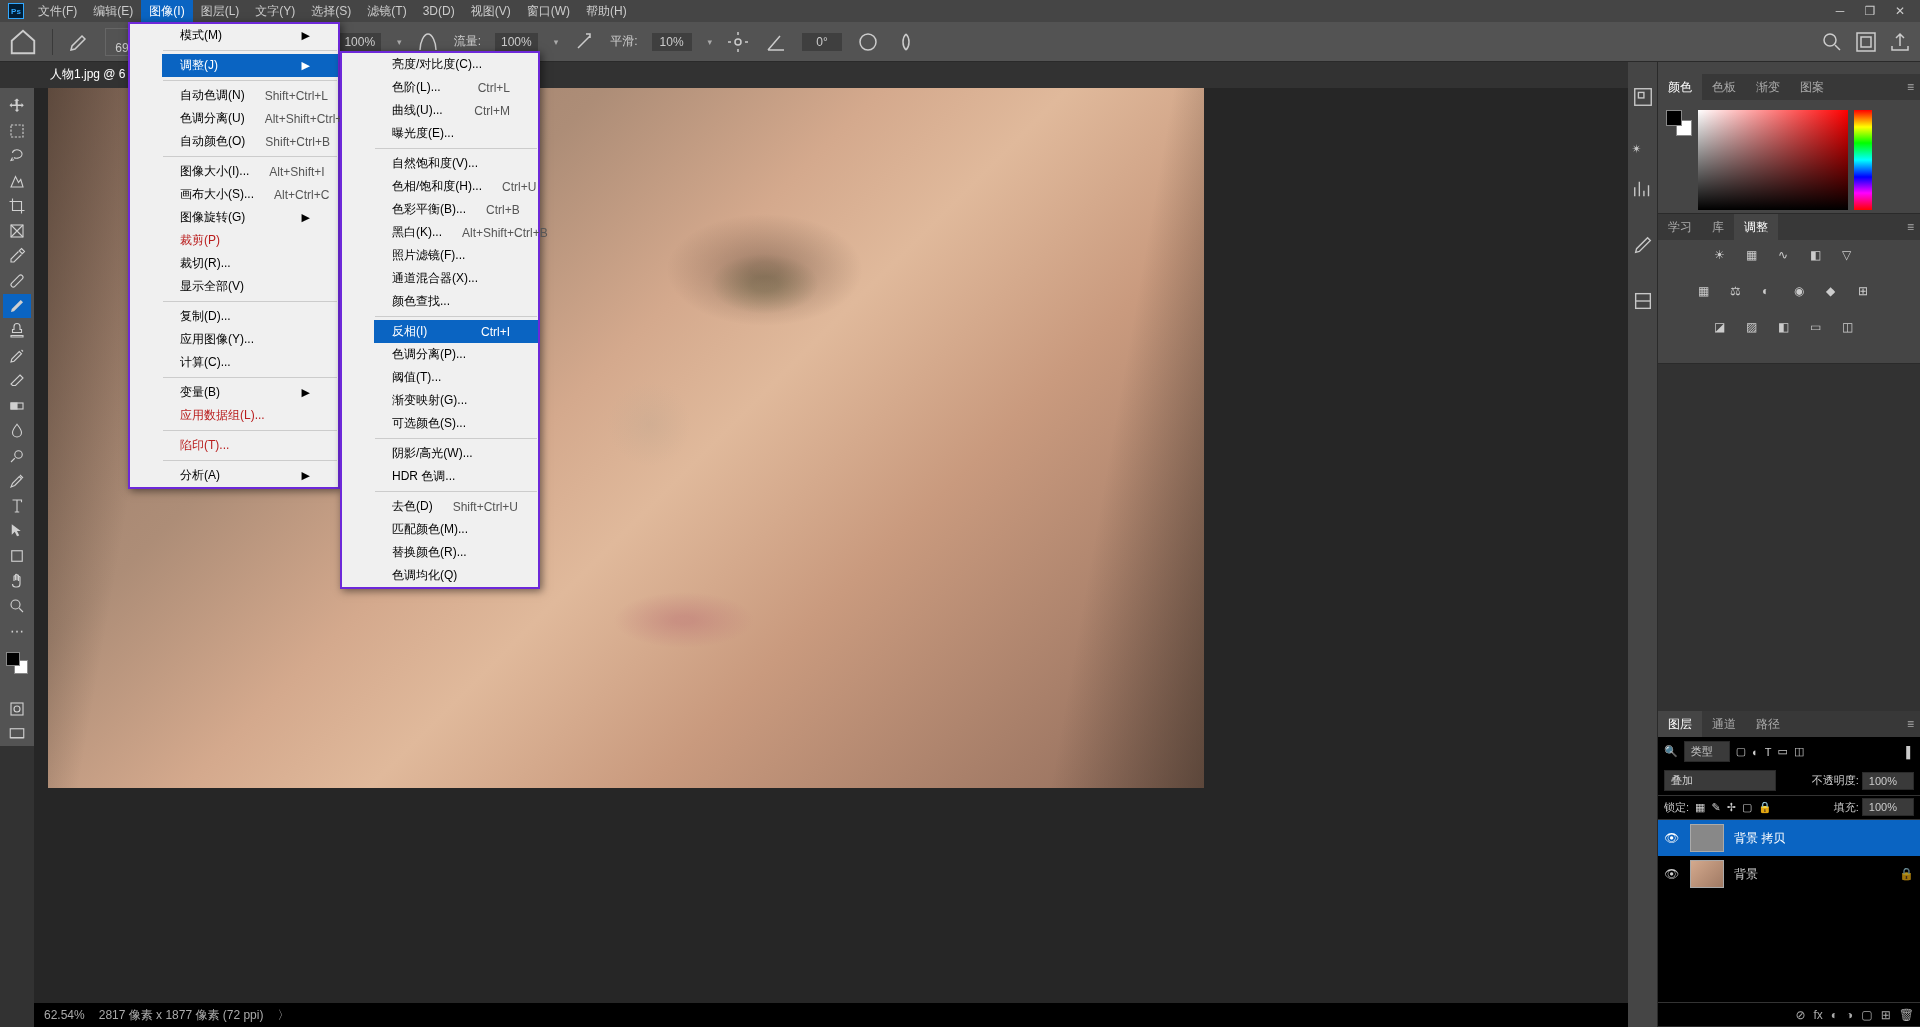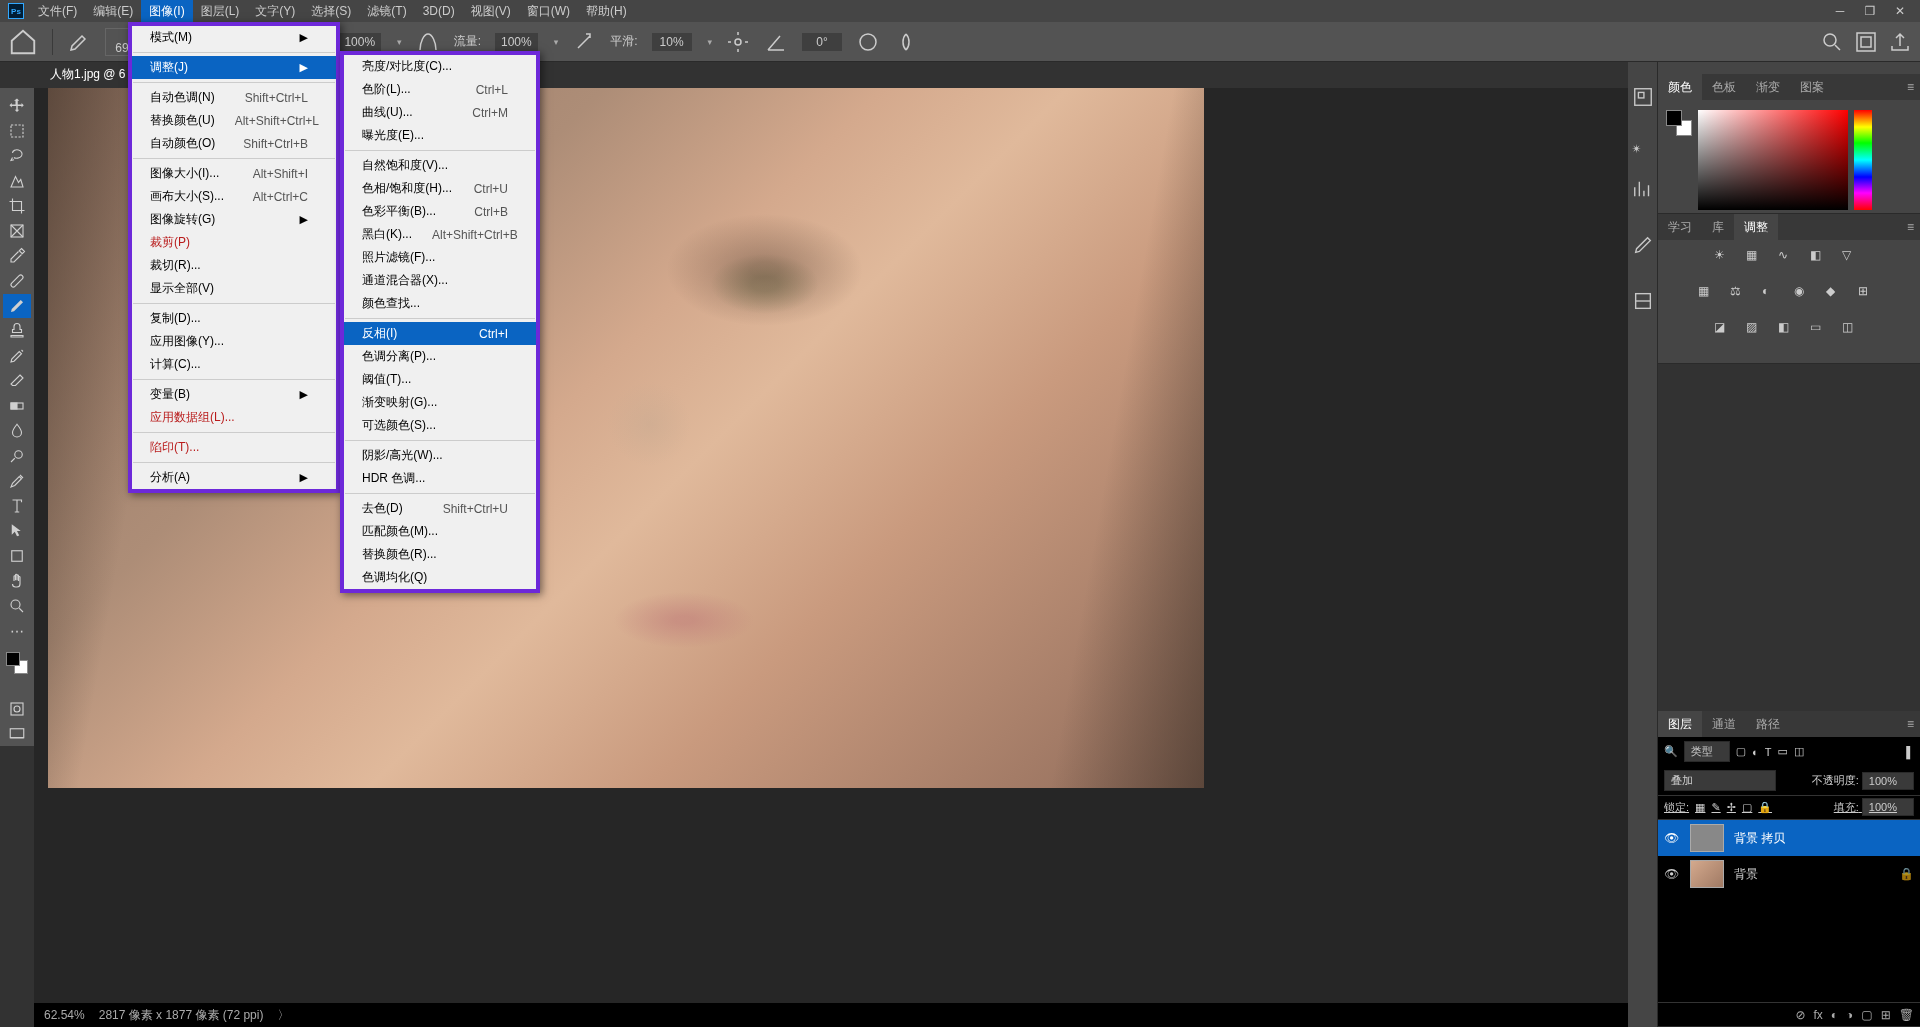--- a/index.html
+++ b/index.html
@@ -13,21 +13,21 @@
 .win-btn { width: 20px; height: 14px; display: flex; align-items: center; justify-content: center; color: #ccc; }
 
 .optionbar { background: #535353; height: 40px; display: flex; align-items: center; padding: 0 8px; gap: 14px; border-bottom: 1px solid #2a2a2a; position: relative; }
 .home-icon { width: 30px; height: 30px; display: flex; align-items: center; justify-content: center; }
 .tool-icon { width: 24px; height: 24px; }
 .opt-label { color: #ccc; }
 .opt-value { background: #3f3f3f; padding: 2px 6px; min-width: 40px; display: inline-block; text-align: center; }
 .dropdown-arrow { margin-left: 2px; font-size: 9px; color: #aaa; }
 .separator { width: 1px; height: 26px; background: #3a3a3a; }
 
-.dropdown-menu { position: absolute; background: #f0f0f0; color: #000; border: 4px solid #6d28d9; box-shadow: 2px 2px 8px rgba(0,0,0,0.5); z-index: 1000; min-width: 200px; font-family: "Microsoft YaHei", sans-serif; }
+.dropdown-menu { position: absolute; background: #f0f0f0; color: #000; border: 2px solid #6d28d9; box-shadow: 2px 2px 8px rgba(0,0,0,0.5); z-index: 1000; min-width: 200px; font-family: "Microsoft YaHei", sans-serif; padding-left: 32px; }
 .dropdown-menu .mi { padding: 3px 28px 3px 18px; display: flex; align-items: center; justify-content: space-between; white-space: nowrap; }
 .dropdown-menu .mi:hover, .dropdown-menu .mi.hl { background: #0a64c2; color: #fff; }
 .dropdown-menu .mi.disabled { color: #b91c1c; }
 .dropdown-menu .sep { border-top: 1px solid #ccc; margin: 3px 1px; }
 .dropdown-menu .arrow { font-size: 11px; }
 .shortcut { color: #555; margin-left: 20px; }
 .mi.hl .shortcut { color: #fff; }
 
 .doc-tab-bar { background: #323232; height: 26px; display: flex; align-items: flex-end; padding-left: 38px; }
 .doc-tab { background: #323232; padding: 5px 12px; color: #fff; font-size: 12px; border-top: 1px solid #555; }
@@ -70,21 +70,21 @@
 .adjust-panel { height: 150px; }
 .adj-row { display: flex; gap: 10px; padding: 8px 16px; justify-content: center; }
 .adj-ic { width: 22px; height: 20px; color: #ccc; }
 
 .props-spacer { flex: 1; min-height: 140px; background: #323232; }
 
 .layers-panel { background: #000000; }
 .layers-controls { padding: 4px 6px; display: flex; align-items: center; gap: 6px; font-size: 11px; }
 .layers-controls .field { display: flex; align-items: center; gap: 3px; }
 .dd { background: #3a3a3a; padding: 2px 16px 2px 6px; border: 1px solid #2a2a2a; position: relative; }
-.lock-row { padding: 4px 6px; display: flex; align-items: center; gap: 6px; border-top: 1px solid #333; border-bottom: 1px solid #333; font-size: 11px; text-decoration: underline; }
+.lock-row { padding: 4px 6px; display: flex; align-items: center; gap: 6px; border-top: 1px solid #333; border-bottom: 1px solid #333; font-size: 11px; }
 .layer-item { display: flex; align-items: center; padding: 4px 6px; gap: 10px; }
 .layer-item.selected { background: #0a64c2; color: #fff; }
 .eye { width: 16px; }
 .thumb { width: 34px; height: 28px; background: #888; border: 1px solid #aaa; }
 .thumb.face { background: linear-gradient(135deg,#d4a98d,#a07a64); }
 .layer-lock { margin-left: auto; opacity: .7; }
 .layers-foot { display: flex; justify-content: flex-end; padding: 4px 6px; gap: 8px; border-top: 1px solid #333; color: #aaa; height: 24px; align-items: center; }
 
 .statusbar { position: absolute; left: 34px; right: 292px; bottom: 0; height: 24px; background: #000000; display: flex; align-items: center; padding: 0 10px; gap: 14px; color: #aaa; font-size: 12px; }
 
@@ -325,21 +325,21 @@
   <div class="mi hl">
       <span>调整(J)</span>
       <span class="arrow">▶</span>
     </div>
   <div class="sep"></div>
   <div class="mi">
       <span>自动色调(N)</span>
       <span class="shortcut">Shift+Ctrl+L</span>
     </div>
   <div class="mi">
-      <span>替换颜色(U)</span>
+      <span>色调分离(U)</span>
       <span class="shortcut">Alt+Shift+Ctrl+L</span>
     </div>
   <div class="mi">
       <span>自动颜色(O)</span>
       <span class="shortcut">Shift+Ctrl+B</span>
     </div>
   <div class="sep"></div>
   <div class="mi">
       <span>图像大小(I)...</span>
       <span class="shortcut">Alt+Shift+I</span>

